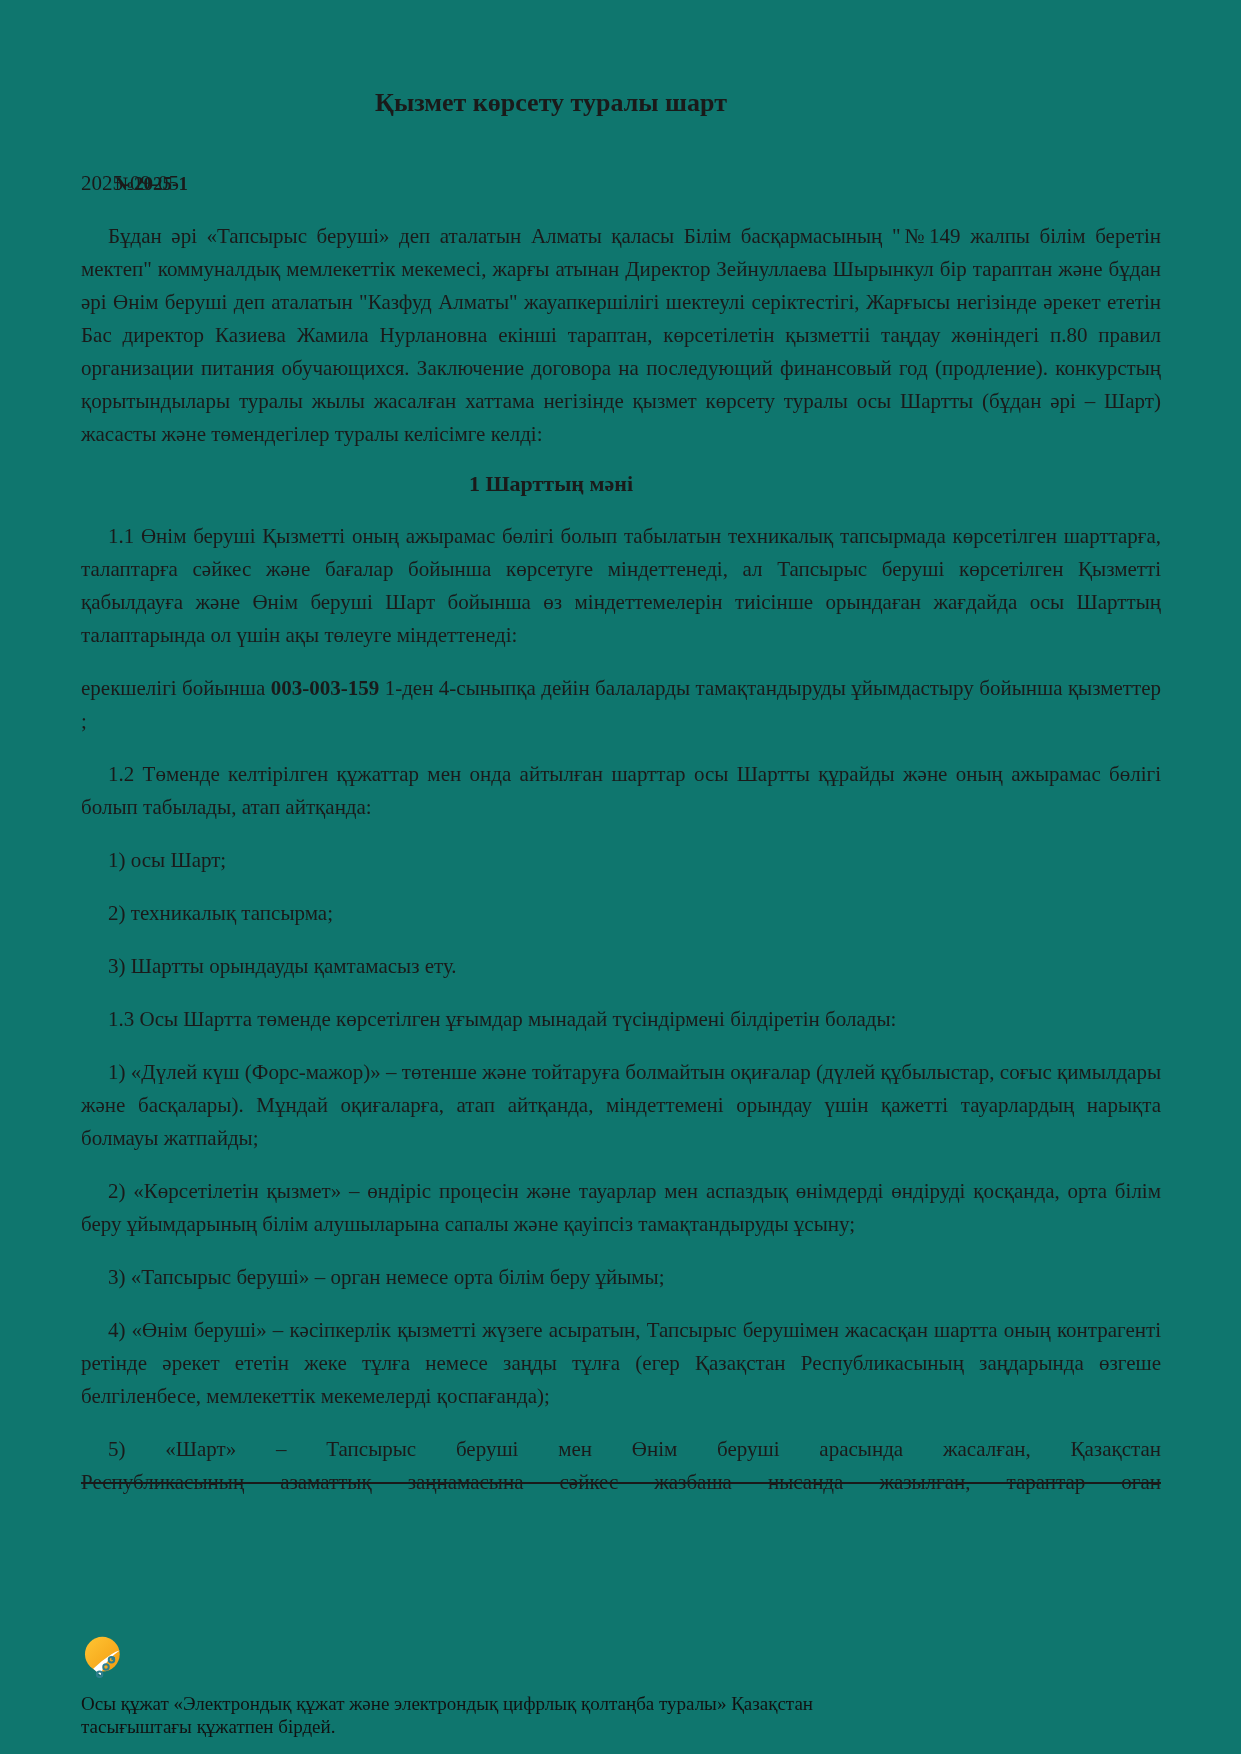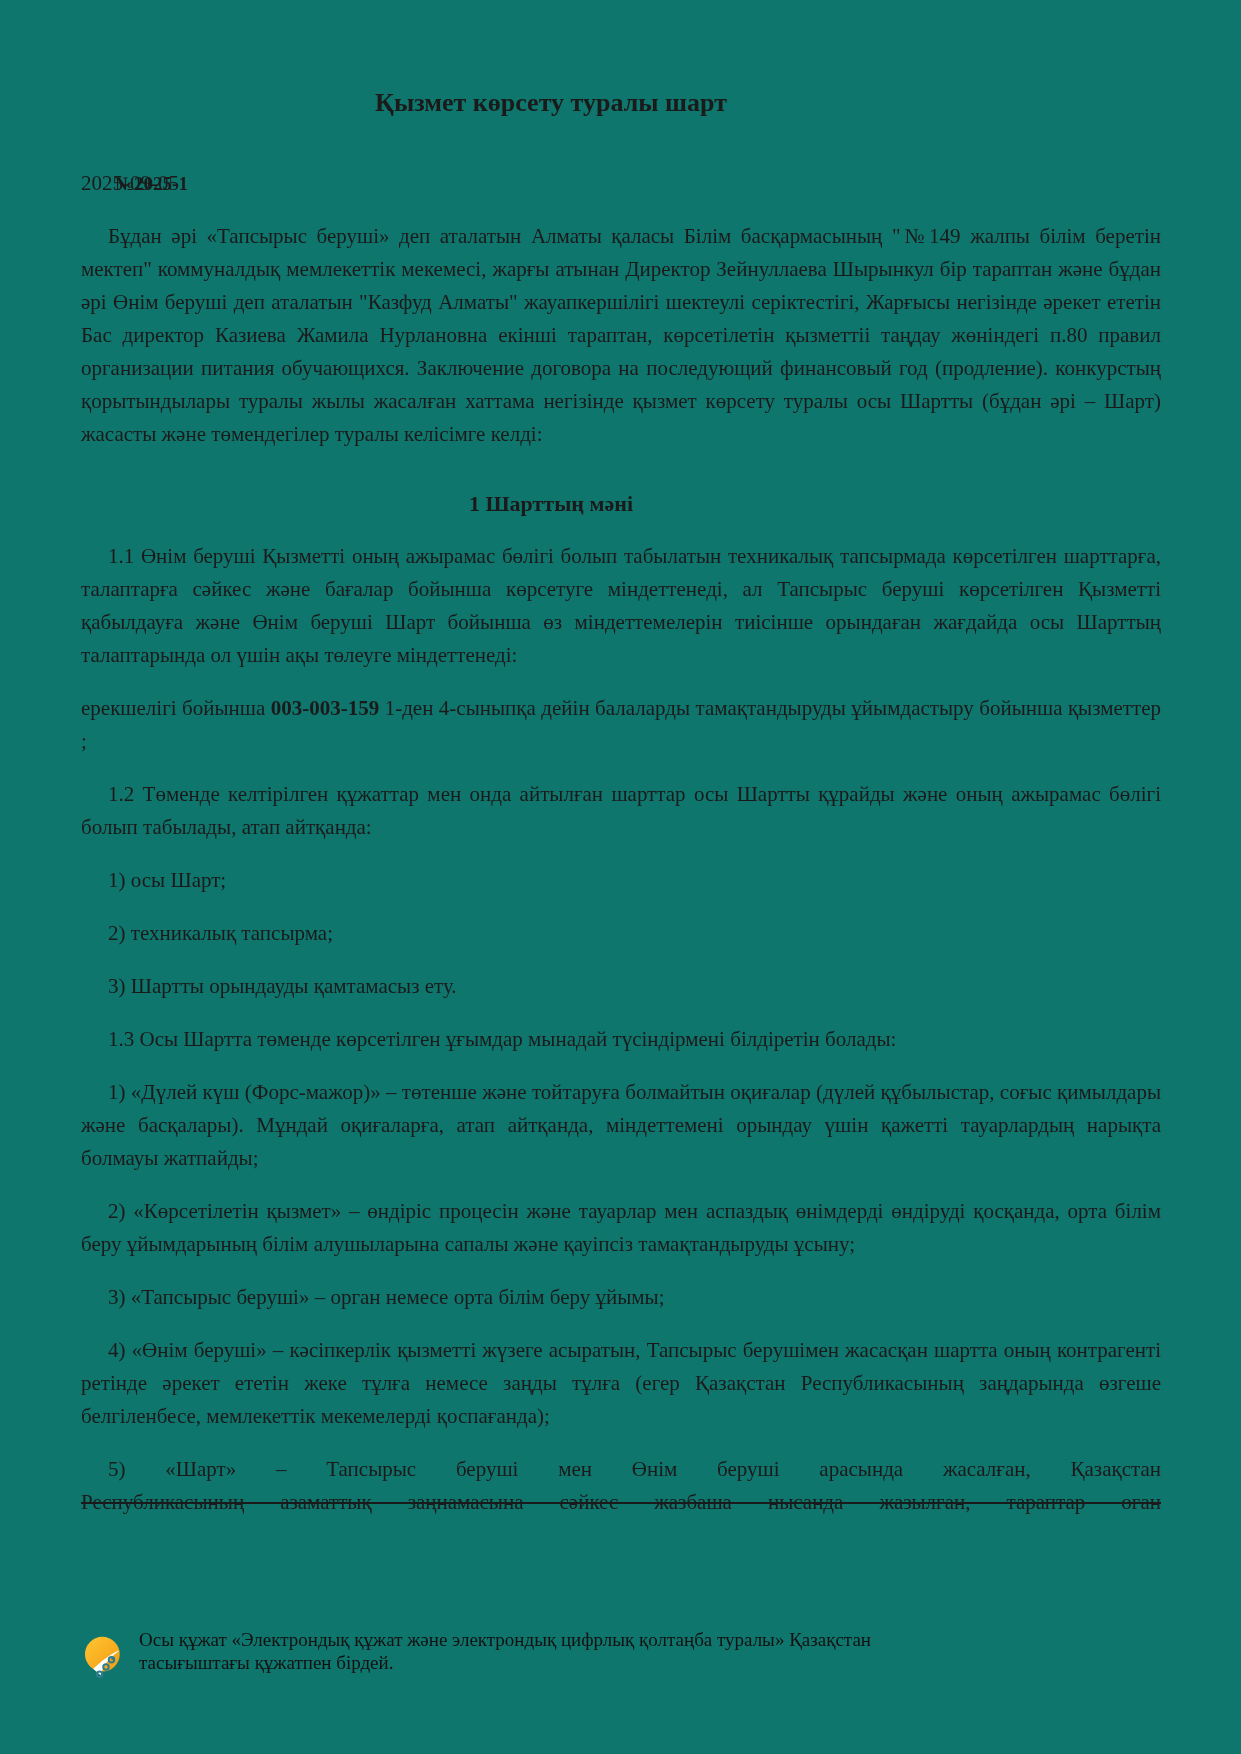--- a/index.html
+++ b/index.html
@@ -32,37 +32,38 @@
   .para {
     font-size:21px; line-height:33px;
     text-align:justify;
     text-indent:27px;
     margin-top:20px;
   }
   .para.no-indent { text-indent:0; }
   .section-heading {
     font-size:22px; font-weight:bold;
     text-align:center; margin-right:140px;
-    line-height:33px; margin-top:36px;
+    line-height:33px; margin-top:16px;
   }
   .jline {
     font-size:21px; line-height:33px;
     text-align:justify; text-align-last:justify;
   }
   .jline.indent { text-indent:27px; }
   .cutline {
     text-decoration:line-through;
     text-decoration-thickness:2px;
     text-decoration-color:#1a1a1a;
   }
   .clause5 { margin-top:20px; }
   .footer {
     position:absolute; left:81px; top:1628px;
     width:1085px; display:flex; align-items:flex-start;
     background:transparent;
+    flex-direction:column;
   }
   .footer-logo { flex:none; width:46px; margin:7px 10px 0 2px; }
   .footer-text { font-size:19px; line-height:23px; color:#111; }
   .bold { font-weight:bold; }
 </style>
 </head>
 <body>
 
 <div class="page">
 

